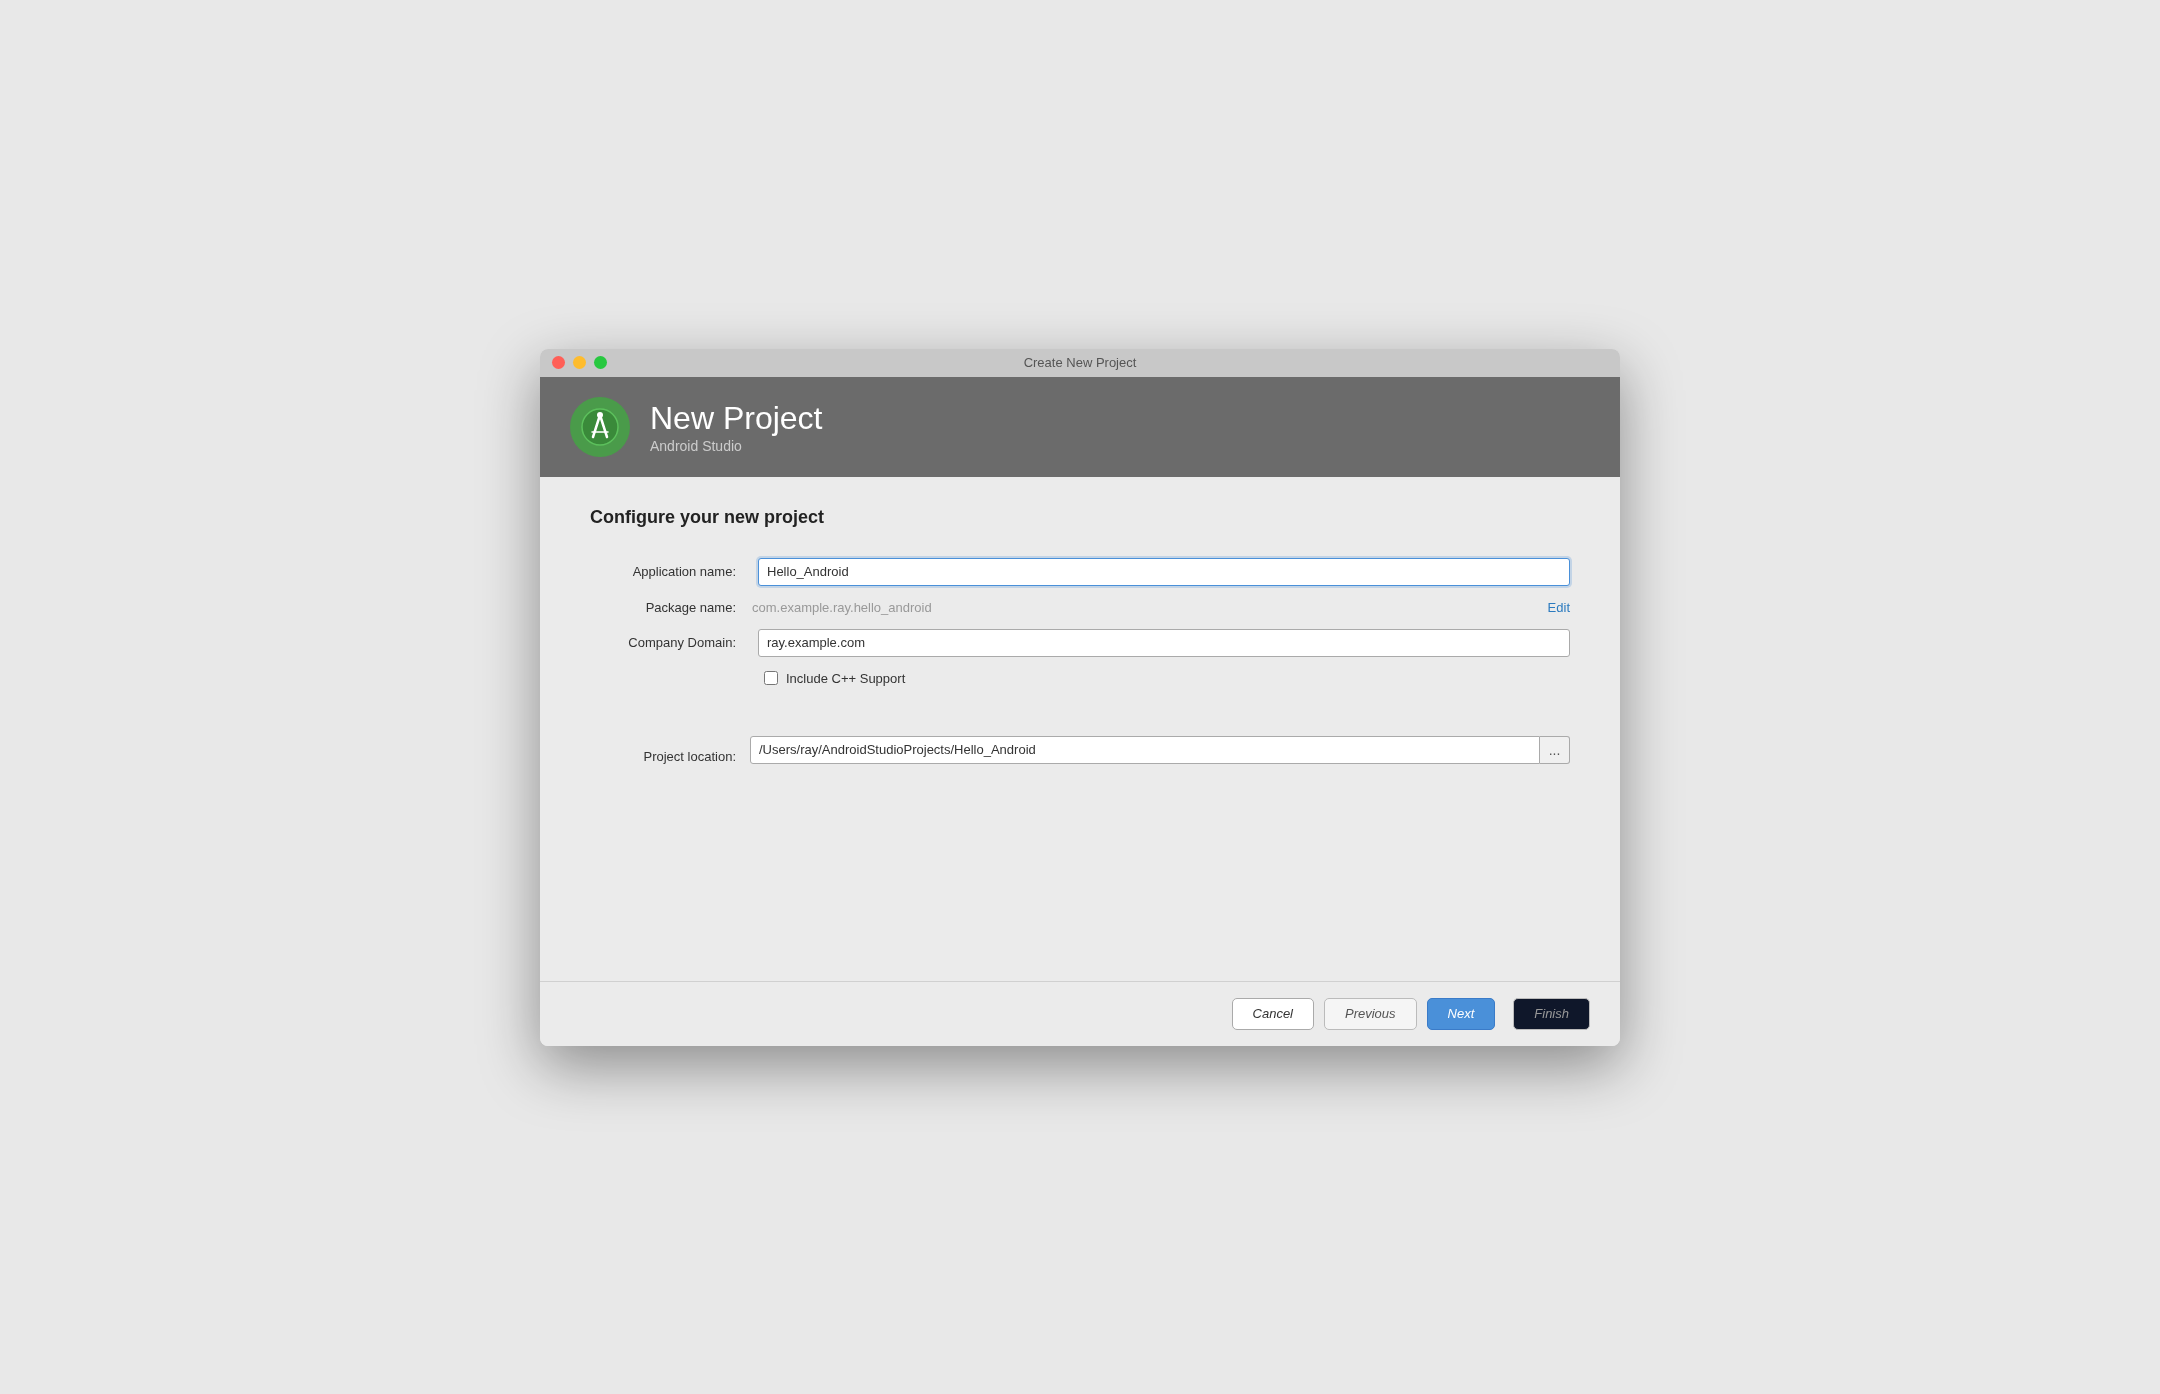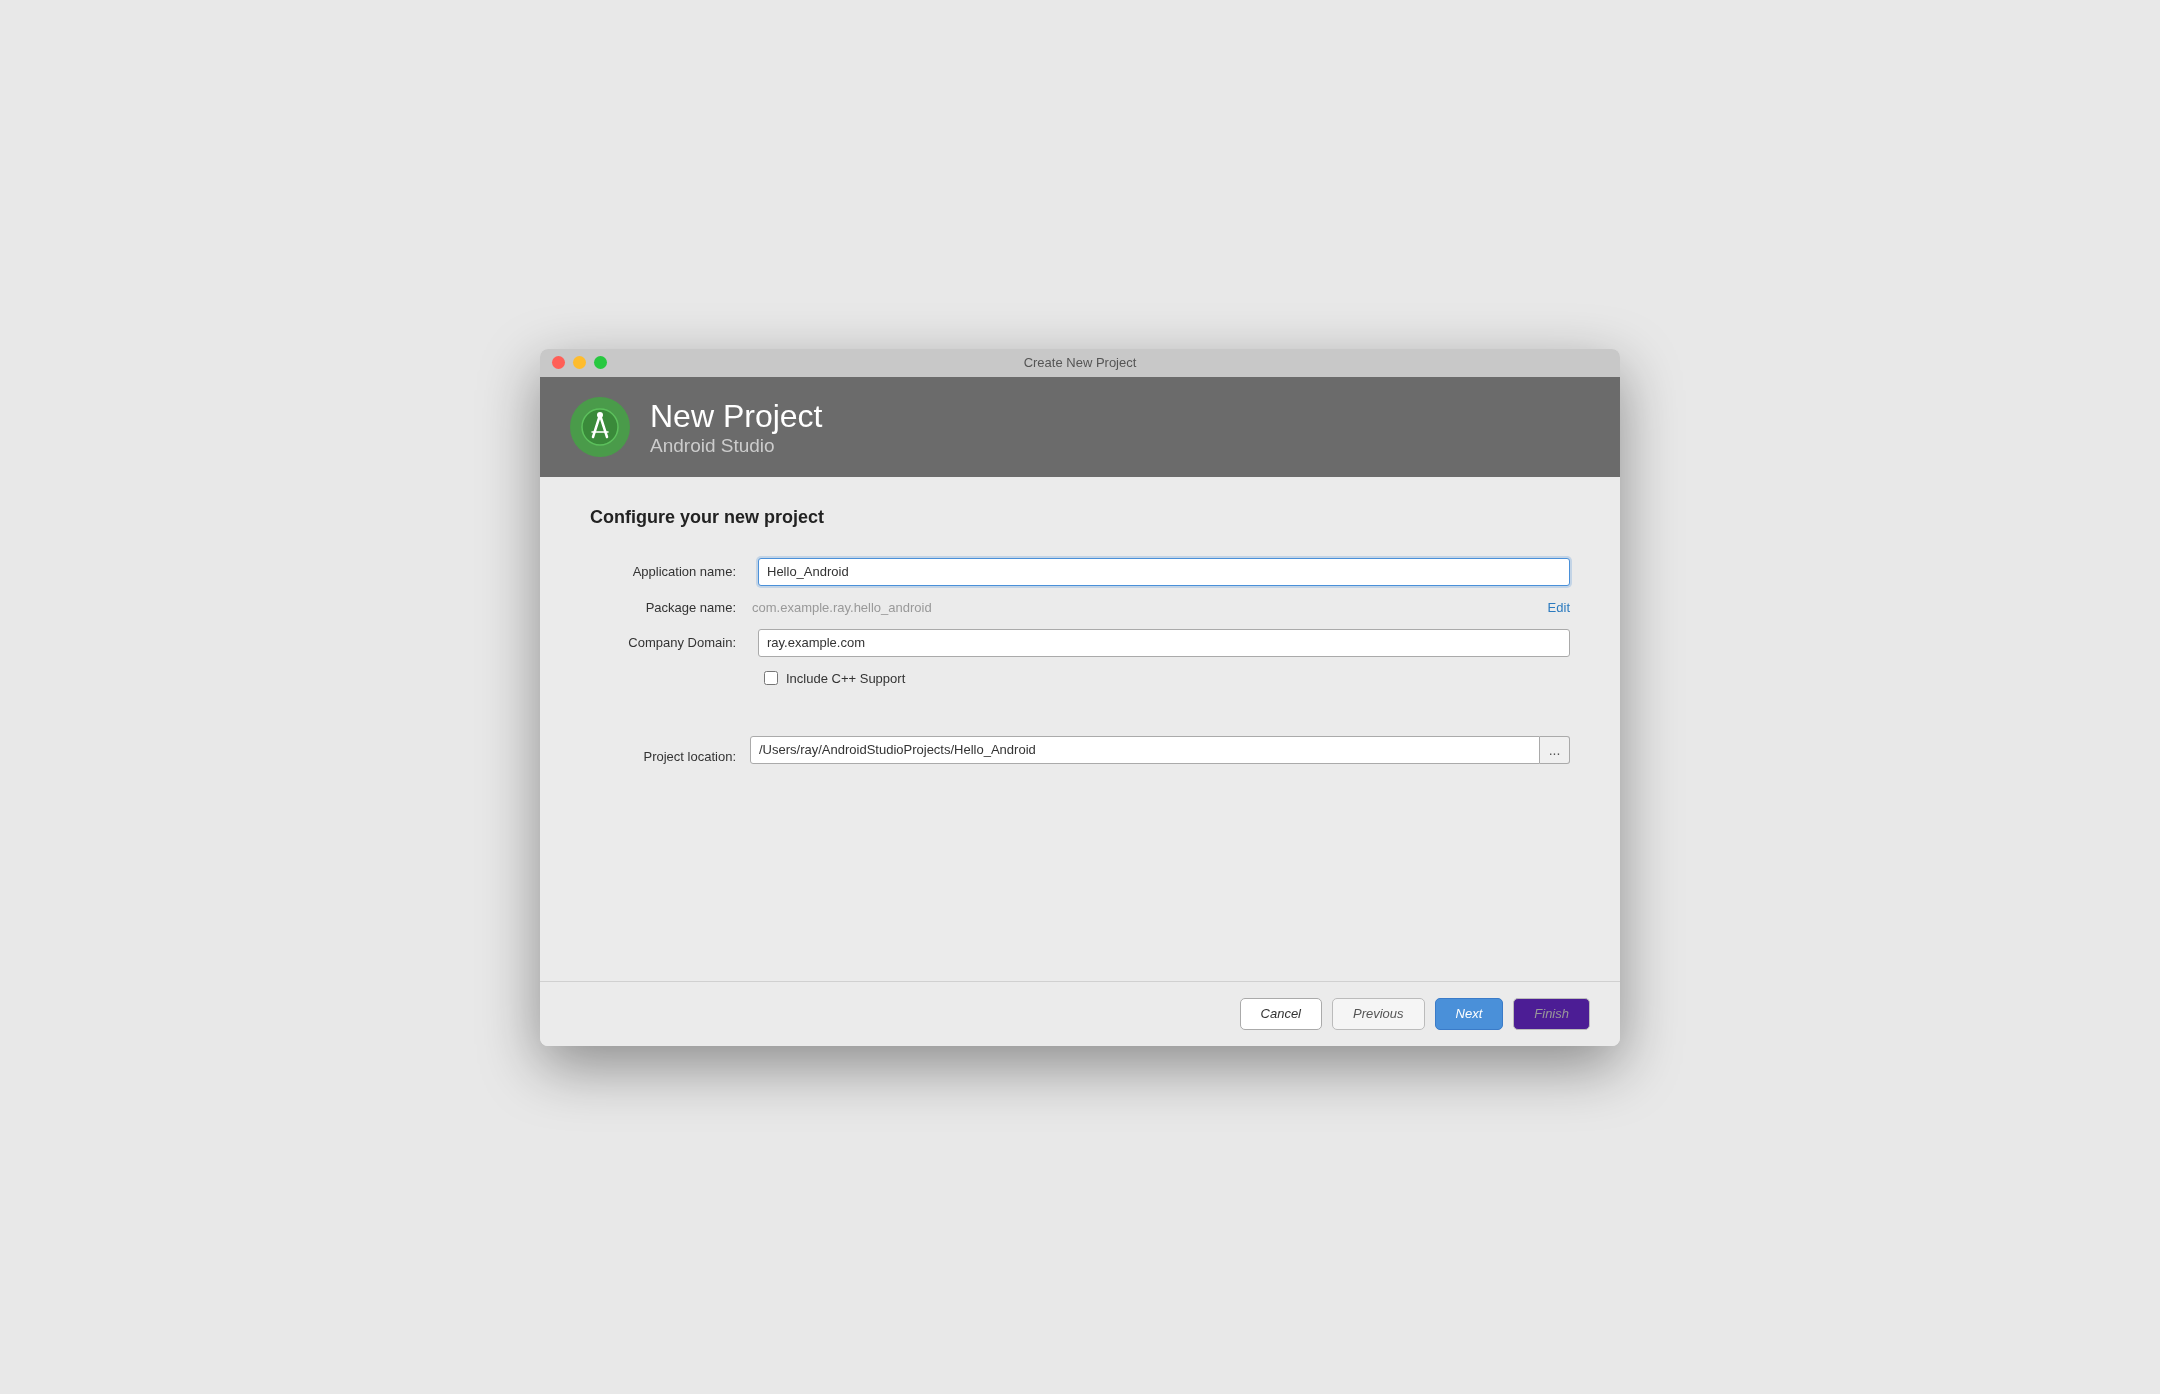--- a/index.html
+++ b/index.html
@@ -97,21 +97,21 @@
     }
 
     .header-title {
       font-size: 32px;
       font-weight: 300;
       color: #ffffff;
       line-height: 1.2;
     }
 
     .header-subtitle {
-      font-size: 19px;
+      font-size: 14px;
       color: #cccccc;
       font-weight: 300;
     }
 
     
     .main-content {
       flex: 1;
       padding: 30px 50px;
       background: #ebebeb;
       overflow-y: auto;
@@ -269,24 +269,25 @@
       color: #555;
     }
 
     .btn-next {
       background: #4a90d9;
       border-color: #3a7bc8;
       color: #ffffff;
     }
 
     .btn-finish {
-      background: #4c1d95;
+      background: #0f172a;
       border-color: #bbbbbb;
       color: #999;
       cursor: default;
+      margin-left: 8px;
     }
   </style>
 </head>
 <body>
 
 <div class="window">
 
   <div class="title-bar">
     <div class="traffic-lights">
       <div class="traffic-light close"></div>

